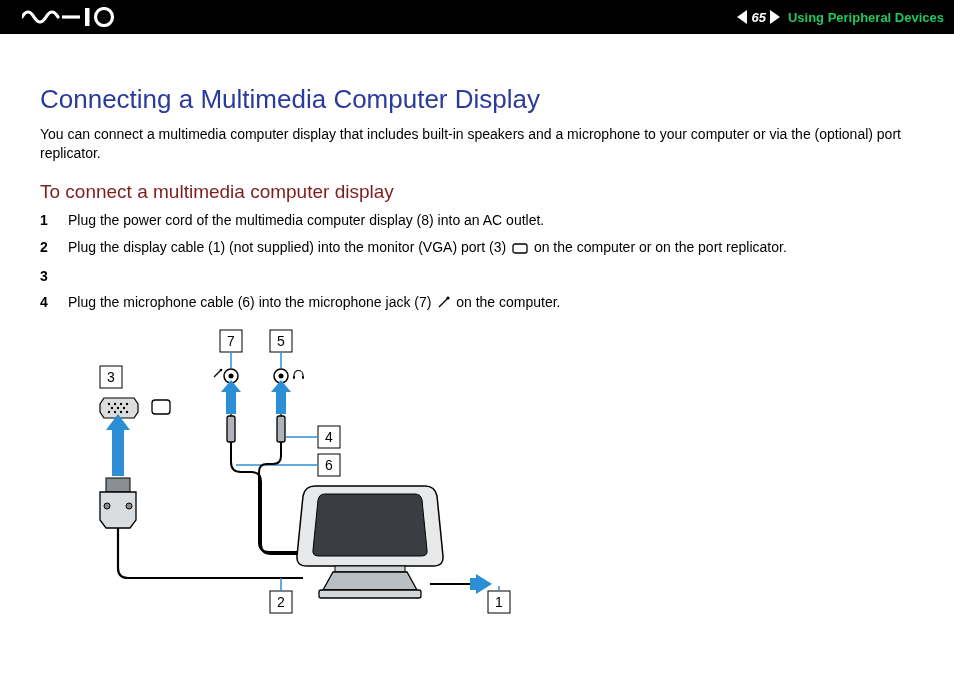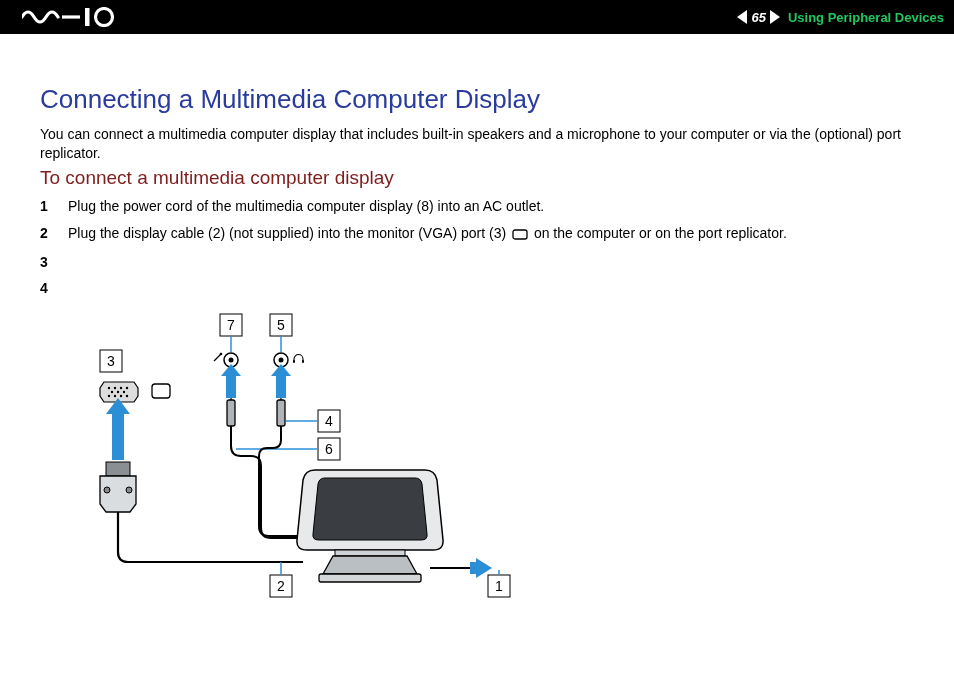--- a/index.html
+++ b/index.html
@@ -8,21 +8,21 @@
   .logo{display:flex;align-items:center;gap:0;color:#fff}
   .logo svg{display:block}
   .topright{display:flex;align-items:center;gap:8px;color:#fff;font-size:12px}
   .pagenum{color:#fff;font-style:italic;font-weight:bold;font-size:13px}
   .tri{width:0;height:0;border-top:7px solid transparent;border-bottom:7px solid transparent}
   .tri.left{border-right:10px solid #fff}
   .tri.right{border-left:10px solid #fff}
   .section-name{color:#22c55e;font-weight:bold;font-size:13px}
   .content{padding:38px 40px 0 40px}
   h1{color:#2a3b9d;font-weight:400;font-size:26px;margin:12px 0 10px 0;font-family:Helvetica,Arial,sans-serif}
-  .intro{font-size:14px;line-height:1.35;margin:0 0 4px 0}
+  .intro{font-size:14px;line-height:1.35;margin:0 0 18px 0}
   h2{color:#7f1d1d;font-weight:400;font-size:19px;margin:0 0 8px 0}
   ol.steps{list-style:none;padding:0;margin:0;font-size:14px}
   ol.steps li{display:flex;gap:14px;margin-bottom:8px;line-height:1.35}
   ol.steps .num{font-weight:bold;min-width:14px}
   .inline-icon{display:inline-block;vertical-align:-2px;margin:0 2px}
   .diagram{margin:12px 0 0 30px}
 </style>
 </head>
 <body>
 
@@ -53,32 +53,40 @@
     <h2>To connect a multimedia computer display</h2>
 
     <ol class="steps">
       <li>
         <span class="num">1</span>
         <span>Plug the power cord of the multimedia computer display (8) into an AC outlet.</span>
       </li>
       <li>
         <span class="num">2</span>
         <span>
-          <span>Plug the display cable (2) (not supplied) into the monitor (VGA) port (3) </span>
+          <span>Plug the display cable (1) (not supplied) into the monitor (VGA) port (3) </span>
           <span class="inline-icon"><svg width="16" height="11" viewBox="0 0 16 11">
                 <rect x="1" y="1" width="14" height="9" rx="2" fill="none" stroke="#000" stroke-width="1.3"></rect>
               </svg></span>
           <span> on the computer or on the port replicator.</span>
         </span>
       </li>
       <li>
         <span class="num">3</span>
       </li>
       <li>
         <span class="num">4</span>
+        <span>
+          <span>Plug the microphone cable (6) into the microphone jack (7) </span>
+          <span class="inline-icon"><svg width="13" height="13" viewBox="0 0 13 13">
+                <path d="M11 2 L4 9 L2 11 L4 9" stroke="#000" stroke-width="1.4" fill="none"></path>
+                <circle cx="11" cy="2" r="1.6" fill="#000"></circle>
+              </svg></span>
+          <span> on the computer.</span>
+        </span>
       </li>
     </ol>
 
     <div class="diagram">
       <svg width="480" height="300" viewBox="0 0 480 300">
         <defs>
           <marker id="arrowblue" markerWidth="8" markerHeight="8" refX="4" refY="4" orient="auto">
             <path d="M0 0 L8 4 L0 8 Z" fill="#2c8fd6"></path>
           </marker>
         </defs>

